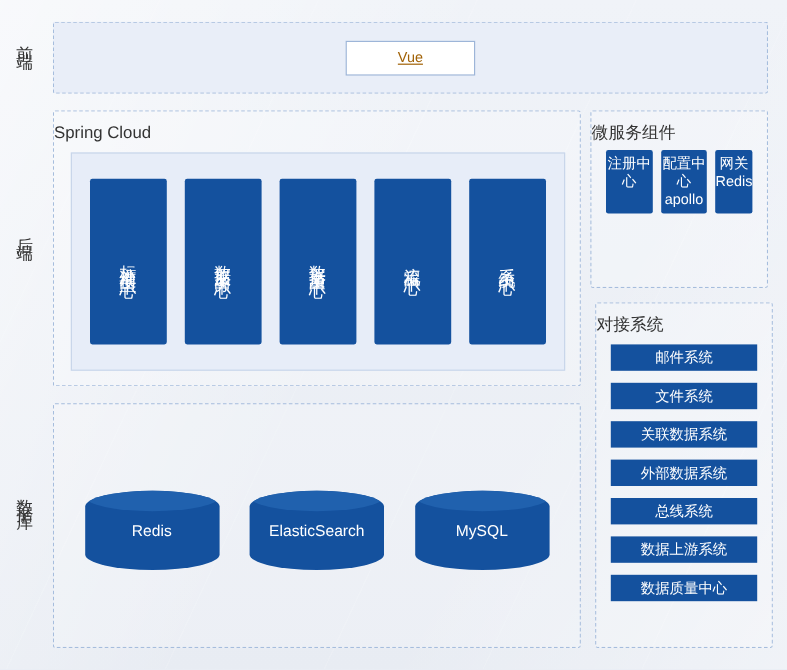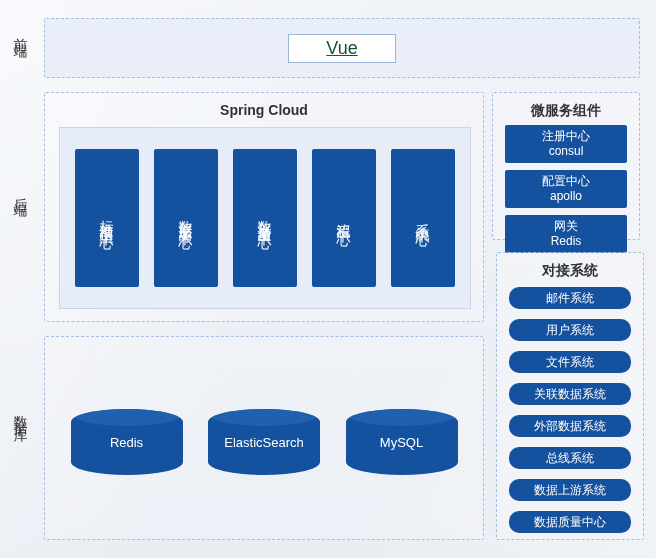--- a/index.html
+++ b/index.html
@@ -28,37 +28,36 @@
     z-index:2;
   }
   .panel{
     position:absolute;
     border:1px dashed #a6bddd;
     border-radius:2px;
     box-sizing:border-box;
     z-index:1;
   }
   .panel-title{
-    text-align:center;
+    text-align:left;
     font-size:14px;color:#333;
     padding-top:9px;
-    font-weight:bold;
   }
   
   .frontend-panel{
     left:44px;top:18px;width:596px;height:60px;
     background:#e9eef8;
     display:flex;align-items:center;justify-content:center;
   }
   .vue-node{
     width:106px;height:27px;
     background:#ffffff;
     border:1px solid #9db5d8;
     display:flex;align-items:center;justify-content:center;
-    font-size:18px;color:#14532d;text-decoration:underline;
+    font-size:12px;color:#a16207;text-decoration:underline;
   }
   
   .spring-panel{
     left:44px;top:92px;width:440px;height:230px;
     background:rgba(255,255,255,0.25);
   }
   .spring-inner{
     position:absolute;left:14px;top:34px;width:412px;height:182px;
     background:#e7edf8;border:1px solid #c9d6ea;
     box-sizing:border-box;
@@ -73,37 +72,37 @@
     writing-mode:vertical-rl;text-orientation:upright;
     color:#ffffff;font-size:14px;letter-spacing:3px;
   }
   
   .ms-panel{
     left:492px;top:92px;width:148px;height:148px;
     background:rgba(255,255,255,0.25);
   }
   .ms-list{
     position:absolute;left:12px;right:12px;top:32px;
-    display:flex;flex-direction:column;gap:7px;
+    display:flex;flex-direction:row;gap:7px;
   }
   .ms-item{
     background:#14519e;border-radius:2px;
     color:#fff;font-size:12px;line-height:1.25;
     text-align:center;padding:4px 0;
   }
   .dock-panel{
     left:496px;top:252px;width:148px;height:288px;
     background:rgba(255,255,255,0.25);
   }
   .dock-list{
     position:absolute;left:12px;right:12px;top:34px;
     display:flex;flex-direction:column;gap:10px;
   }
   .dock-item{
-    background:#14519e;border-radius:10px;
+    background:#14519e;border-radius:0;
     color:#fff;font-size:12px;height:22px;
     display:flex;align-items:center;justify-content:center;
   }
   
   .db-panel{
     left:44px;top:336px;width:440px;height:204px;
     background:rgba(255,255,255,0.2);
   }
   .db-row{
     position:absolute;left:0;right:0;top:72px;
@@ -158,38 +157,36 @@
         <span>系统中心</span>
       </div>
     </div>
   </div>
 
   <div class="panel ms-panel">
     <div class="panel-title">微服务组件</div>
     <div class="ms-list">
       <div class="ms-item">
         <div>注册中心</div>
-        <div>consul</div>
       </div>
       <div class="ms-item">
         <div>配置中心</div>
         <div>apollo</div>
       </div>
       <div class="ms-item">
         <div>网关</div>
         <div>Redis</div>
       </div>
     </div>
   </div>
 
   <div class="panel dock-panel">
     <div class="panel-title">对接系统</div>
     <div class="dock-list">
       <div class="dock-item">邮件系统</div>
-      <div class="dock-item">用户系统</div>
       <div class="dock-item">文件系统</div>
       <div class="dock-item">关联数据系统</div>
       <div class="dock-item">外部数据系统</div>
       <div class="dock-item">总线系统</div>
       <div class="dock-item">数据上游系统</div>
       <div class="dock-item">数据质量中心</div>
     </div>
   </div>
 
   <div class="panel db-panel">

